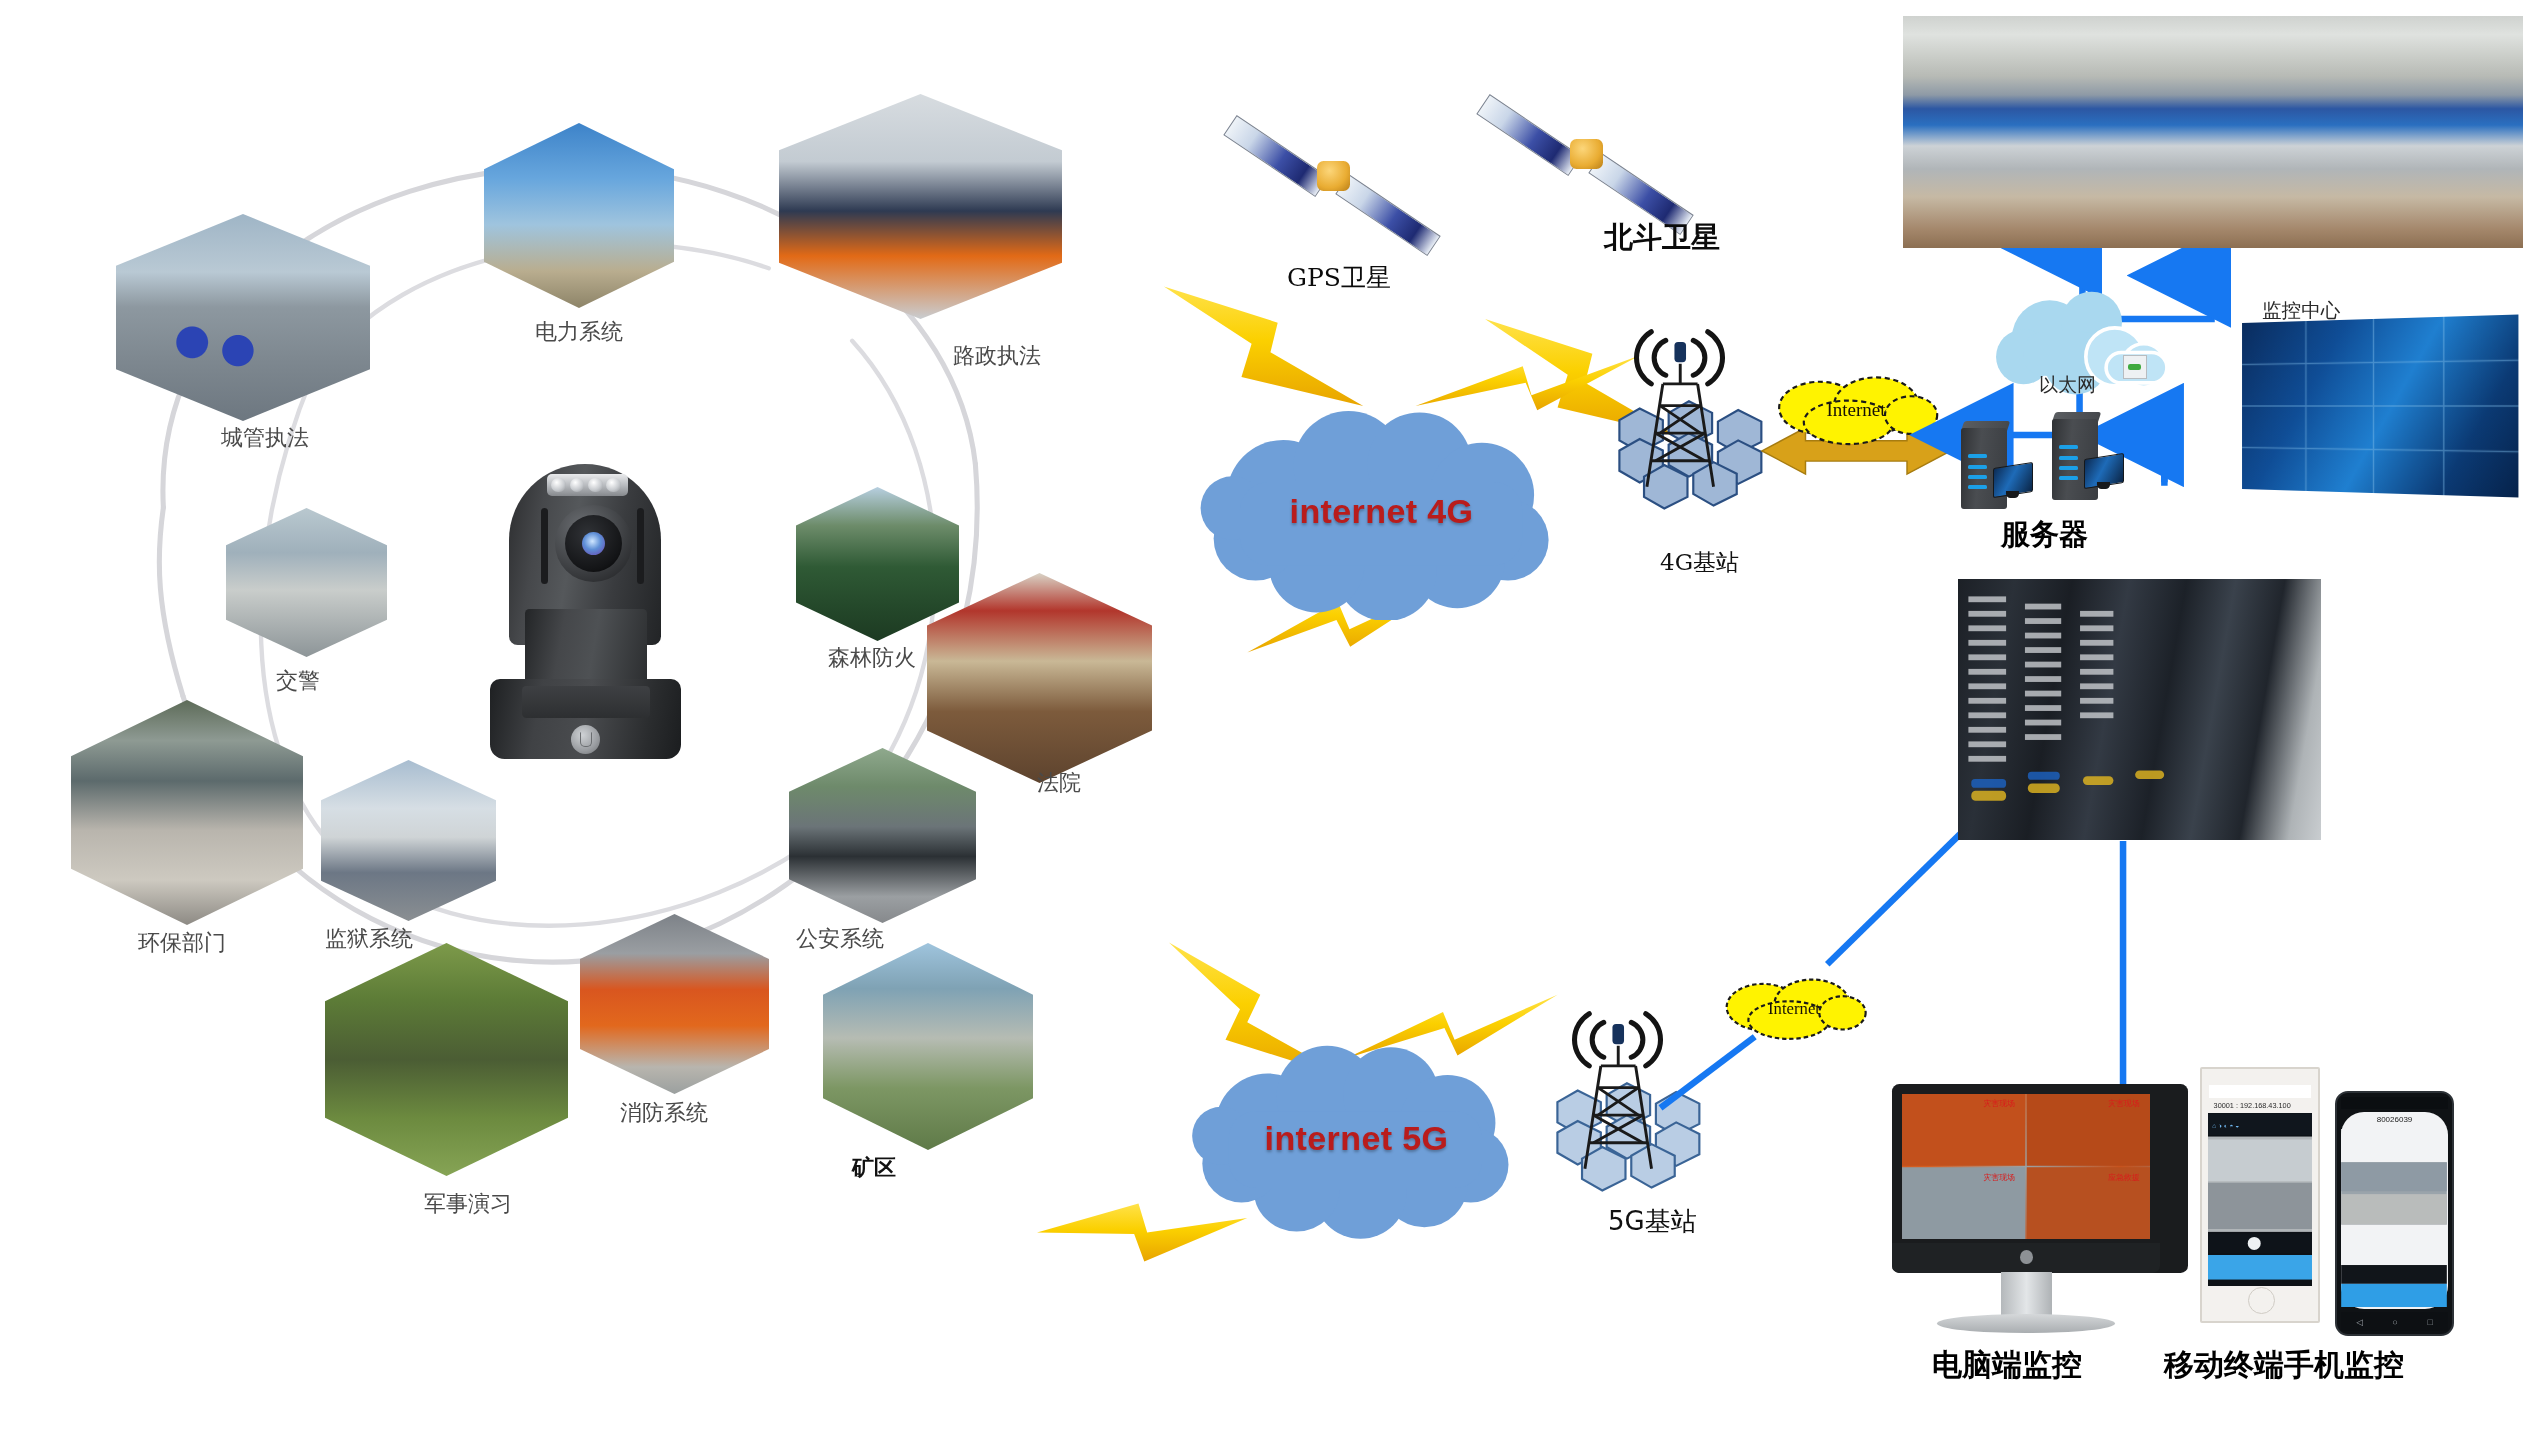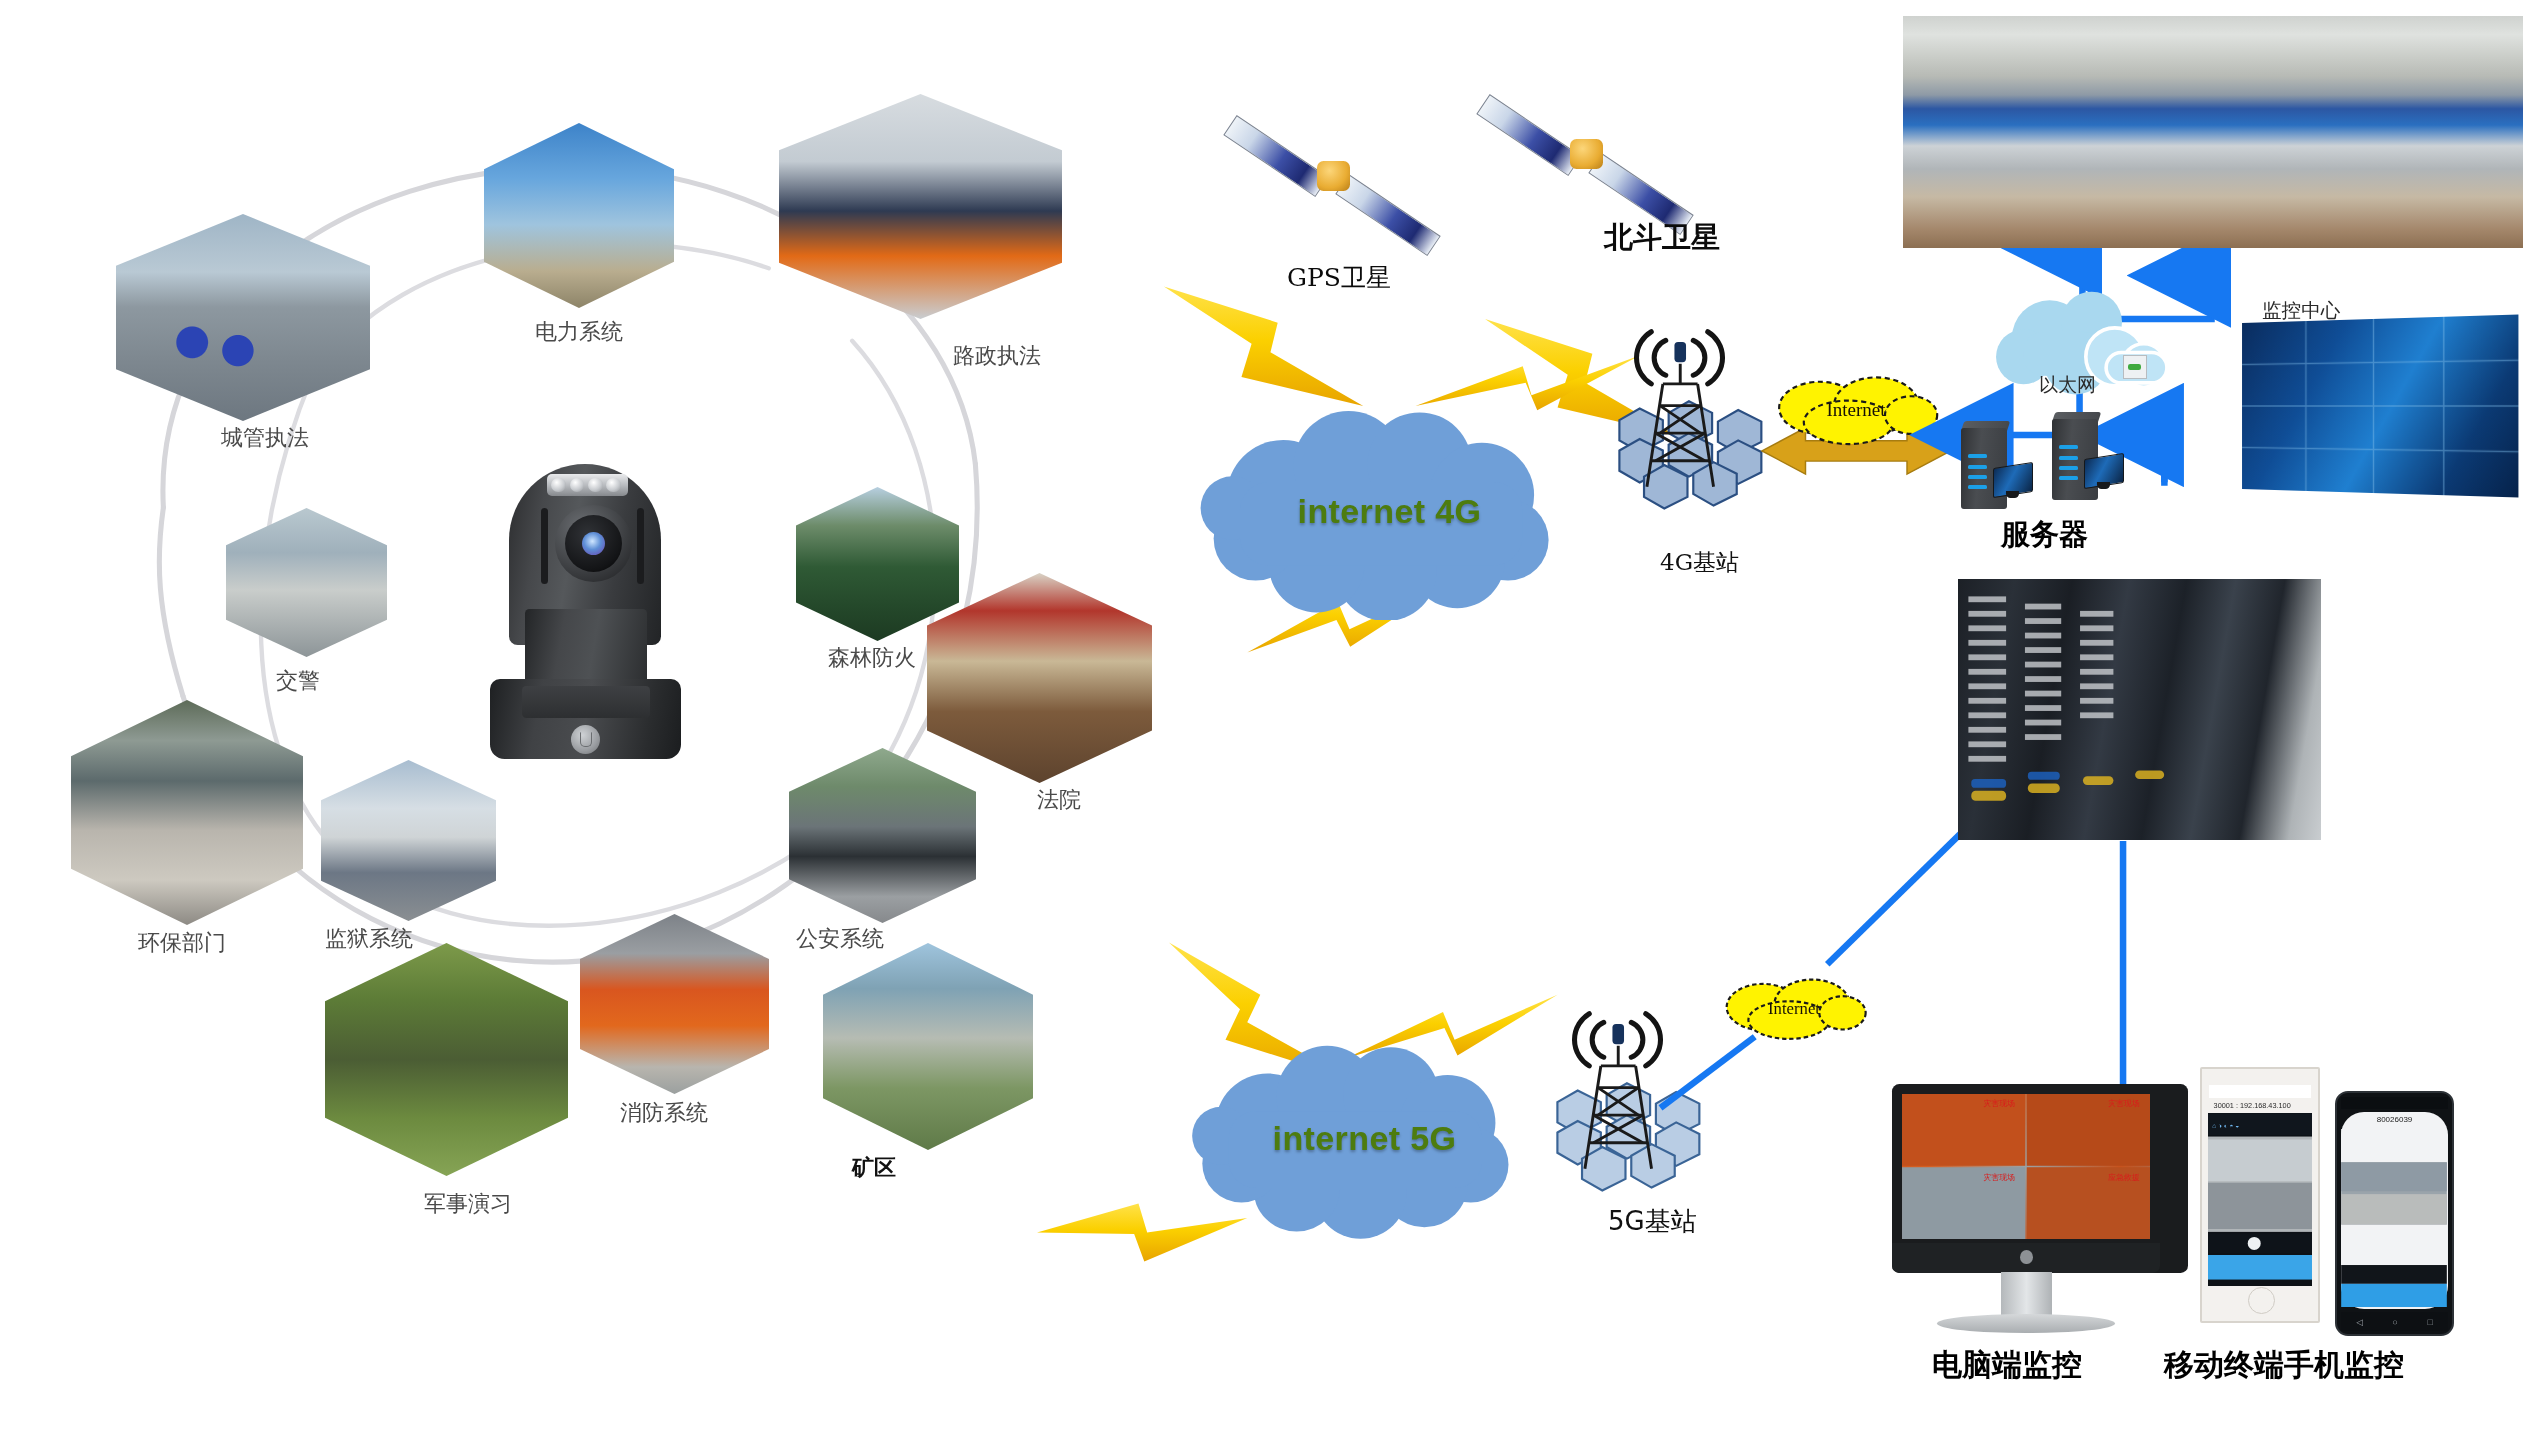--- a/index.html
+++ b/index.html
@@ -68,22 +68,22 @@
   .satwrap{position:absolute;}
   .sat-panelL,.sat-panelR{position:absolute;height:22px;border:1.5px solid #7b8391;
     background:linear-gradient(90deg,#eef3f8 0%,#c9d6e8 24%,#3c4fa6 56%,#1e2a72 80%,#e8eef6 100%);}
   .sat-body{position:absolute;width:33px;height:30px;border-radius:6.5px;
     background:radial-gradient(circle at 38% 32%,#fcd67a,#e9ac32 60%,#b77c16);}
   .satlabel{position:absolute;white-space:nowrap;color:#0b0b0b;}
 
   
   .bcloud{position:absolute;}
   .bcloud svg{display:block;}
-  .bcloud span{position:absolute;left:12px;top:0;width:100%;height:100%;
-    display:flex;align-items:center;justify-content:center;color:#4d7c0f;
+  .bcloud span{position:absolute;left:4px;top:0;width:100%;height:100%;
+    display:flex;align-items:center;justify-content:center;color:#b91c1c;
     font-size:34px;font-weight:bold;letter-spacing:0.4px;
     text-shadow:0 1.5px 2.9px rgba(0,0,0,.28);}
 
   
   .ycloud{position:absolute;}
   .ycloud span{position:absolute;left:0;top:0;width:100%;height:100%;
     display:flex;align-items:center;justify-content:center;color:#161106;
     font-size:19px;font-family:"Liberation Serif",serif;}
 
   
@@ -170,21 +170,21 @@
   <div class="hexlabel" style="left:276px;top:666px;">交警</div>
 
   <div class="hex" style="left:796px;top:487px;width:163px;height:154px;">
     <div class="ph ph-senlin"></div>
   </div>
   <div class="hexlabel" style="left:828px;top:643px;">森林防火</div>
 
   <div class="hex" style="left:927px;top:573px;width:225px;height:210px;">
     <div class="ph ph-fayuan"></div>
   </div>
-  <div class="hexlabel" style="left:1037px;top:785px;">法院</div>
+  <div class="hexlabel" style="left:1037px;top:768px;">法院</div>
 
   <div class="hex" style="left:71px;top:700px;width:232px;height:225px;">
     <div class="ph ph-huanbao"></div>
   </div>
   <div class="hexlabel" style="left:138px;top:928px;">环保部门</div>
 
   <div class="hex" style="left:321px;top:760px;width:175px;height:161px;">
     <div class="ph ph-jianyu"></div>
   </div>
   <div class="hexlabel" style="left:325px;top:924px;">监狱系统</div>

